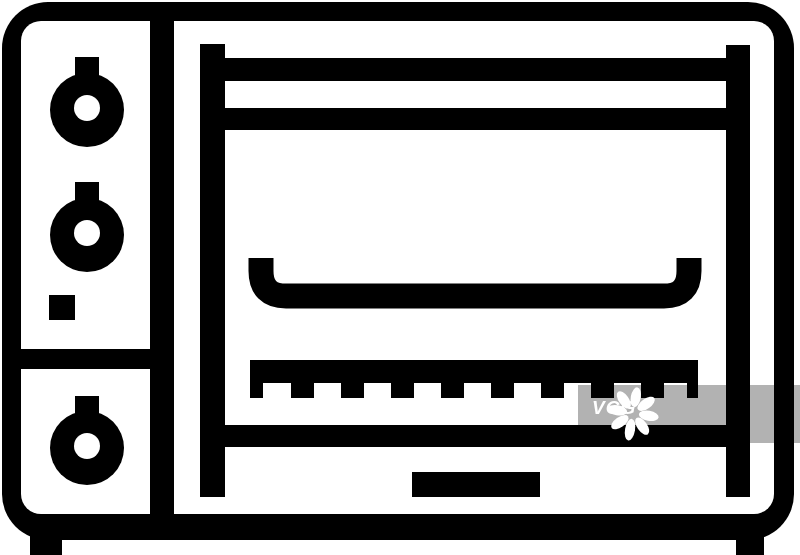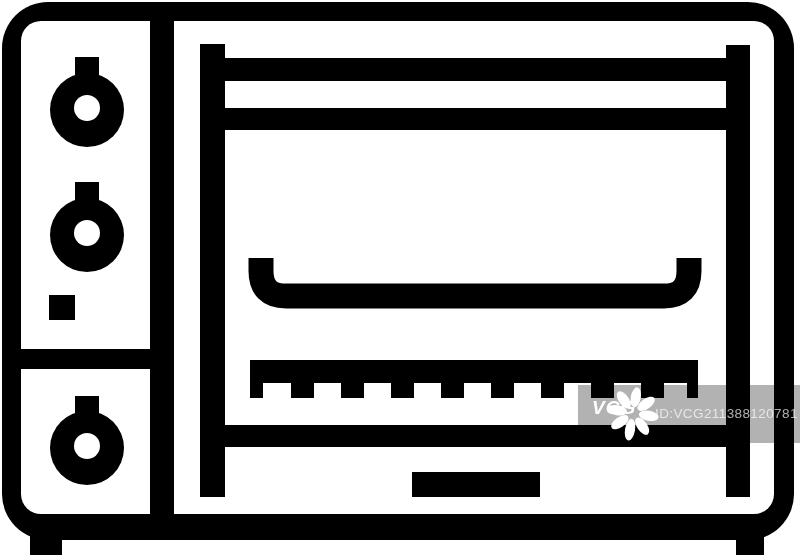--- a/index.html
+++ b/index.html
@@ -113,16 +113,15 @@
           <ellipse transform="rotate(45)" cx="0" cy="-16" rx="5" ry="10"></ellipse>
           <ellipse transform="rotate(90)" cx="0" cy="-16" rx="5" ry="10"></ellipse>
           <ellipse transform="rotate(135)" cx="0" cy="-16" rx="5" ry="10"></ellipse>
           <ellipse transform="rotate(180)" cx="0" cy="-17" rx="5" ry="11"></ellipse>
           <ellipse transform="rotate(225)" cx="0" cy="-16" rx="5" ry="10"></ellipse>
           <ellipse transform="rotate(270)" cx="0" cy="-16" rx="5" ry="10"></ellipse>
           <ellipse transform="rotate(315)" cx="0" cy="-16" rx="5" ry="10"></ellipse>
         </g>
       </g>
     </svg>
-    <span class="wm-id">ID:VCG211388120781</span>
   </div>
 
 </div>
 
 </body></html>

